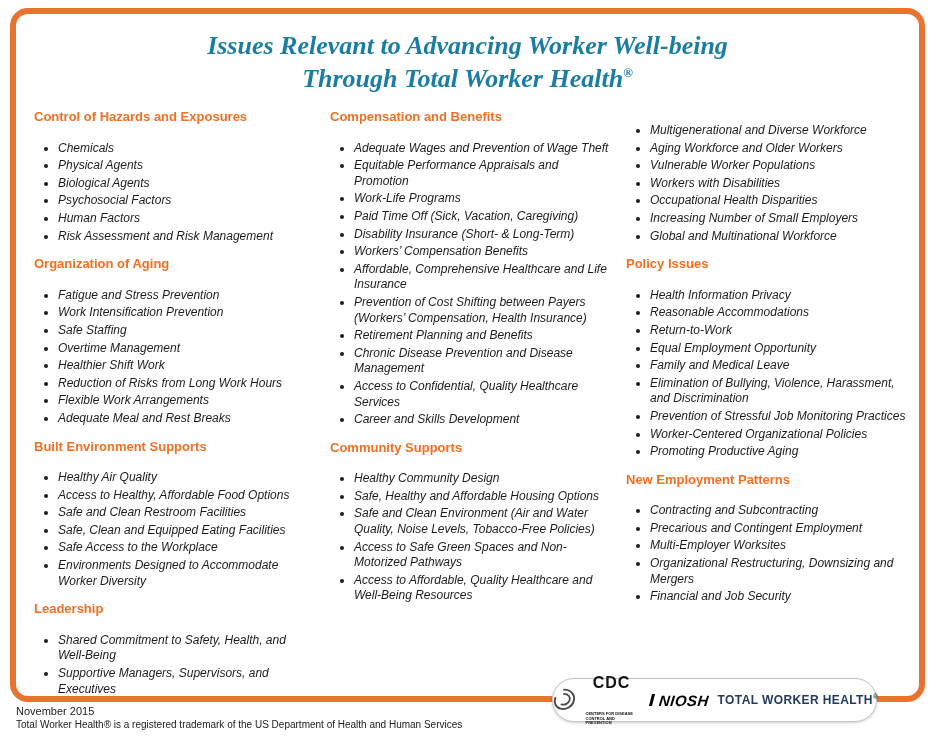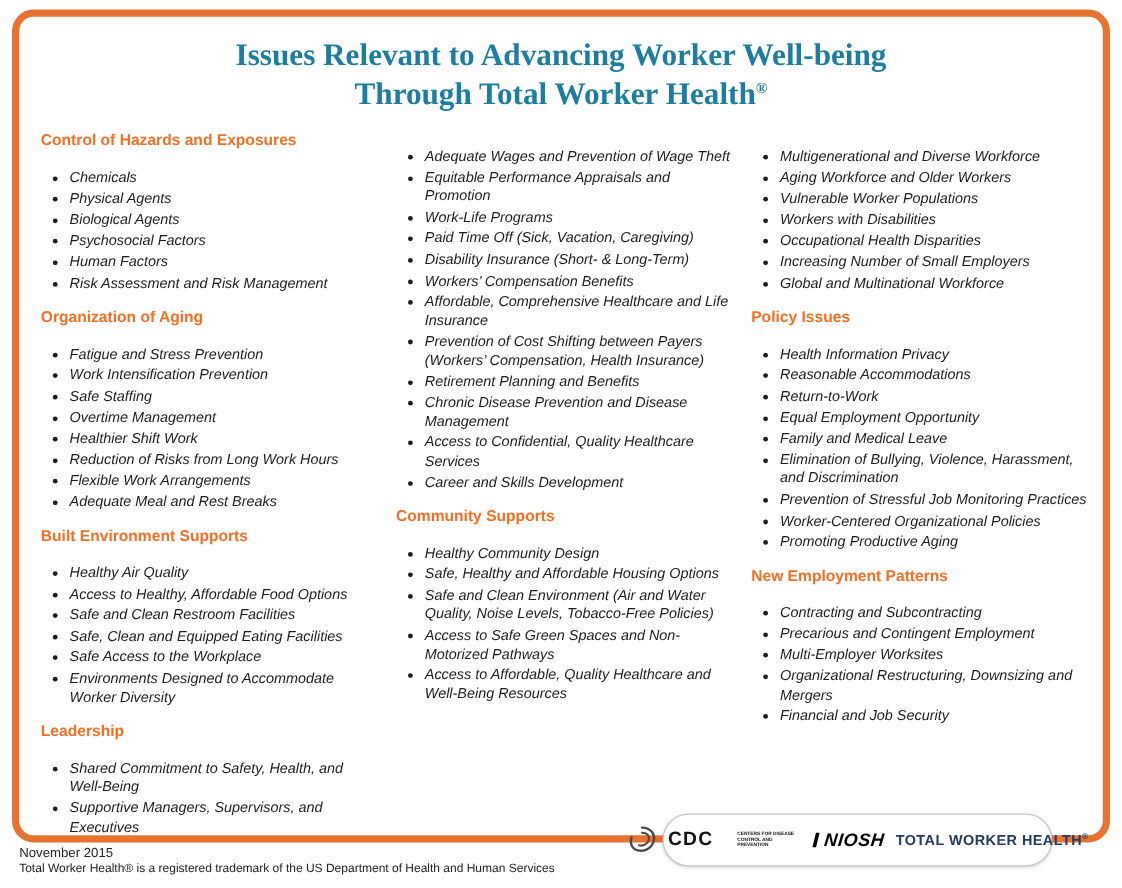--- a/index.html
+++ b/index.html
@@ -22,20 +22,21 @@
   }
 
   .title {
     margin-top:16px;
     text-align:center;
     font-family:"Liberation Serif", serif;
     font-weight:bold;
     font-size:26px;
     line-height:1.25;
     color:#1B7EA1;
+    font-style:italic;
   }
   .title .reg { font-size:13px; vertical-align:super; }
 
   .columns {
     display:flex;
     gap:15px;
     padding:12px 12px 0 18px;
     align-items:flex-start;
   }
   .column { flex:1 1 0; min-width:0; }
@@ -76,21 +77,21 @@
     border:1px solid #c6c6c6;
     border-radius:24px;
     box-shadow:0 1px 3px rgba(0,0,0,0.18);
     display:flex;
     align-items:center;
     justify-content:center;
     gap:9px;
     z-index:5;
   }
   .swirl { display:flex; align-items:center; }
-  .cdc-logo { display:flex; align-items:center; gap:20px; }
+  .cdc-logo { display:flex; align-items:center; gap:20px;flex-direction:column; }
   .cdc-letters { font-weight:bold; font-size:16px; letter-spacing:1px; color:#111; }
   .cdc-sub {
     width:52px; font-size:4px; font-weight:bold; line-height:1.2;
     text-transform:uppercase; color:#111;
   }
   .niosh-logo {
     display:flex; align-items:center; gap:2px;
   }
   .niosh-text {
     font-weight:800; font-style:italic; font-size:15px;
@@ -147,20 +148,21 @@
           <h2 class="section-heading">Leadership</h2>
           <ul class="section-list">
             <li>Shared Commitment to Safety, Health, and Well-Being</li>
             <li>Supportive Managers, Supervisors, and Executives</li>
             <li>Responsible Business Decision-Making</li>
             <li>Meaningful Work and Engagement</li>
             <li>Worker Recognition and Respect</li>
           </ul>
         </div>
         <div class="column">
+          <h2 class="section-heading">Compensation and Benefits</h2>
           <ul class="section-list">
             <li>Adequate Wages and Prevention of Wage Theft</li>
             <li>Equitable Performance Appraisals and Promotion</li>
             <li>Work-Life Programs</li>
             <li>Paid Time Off (Sick, Vacation, Caregiving)</li>
             <li>Disability Insurance (Short- &amp; Long-Term)</li>
             <li>Workers’ Compensation Benefits</li>
             <li>Affordable, Comprehensive Healthcare and Life Insurance</li>
             <li>Prevention of Cost Shifting between Payers (Workers’ Compensation, Health Insurance)</li>
             <li>Retirement Planning and Benefits</li>

